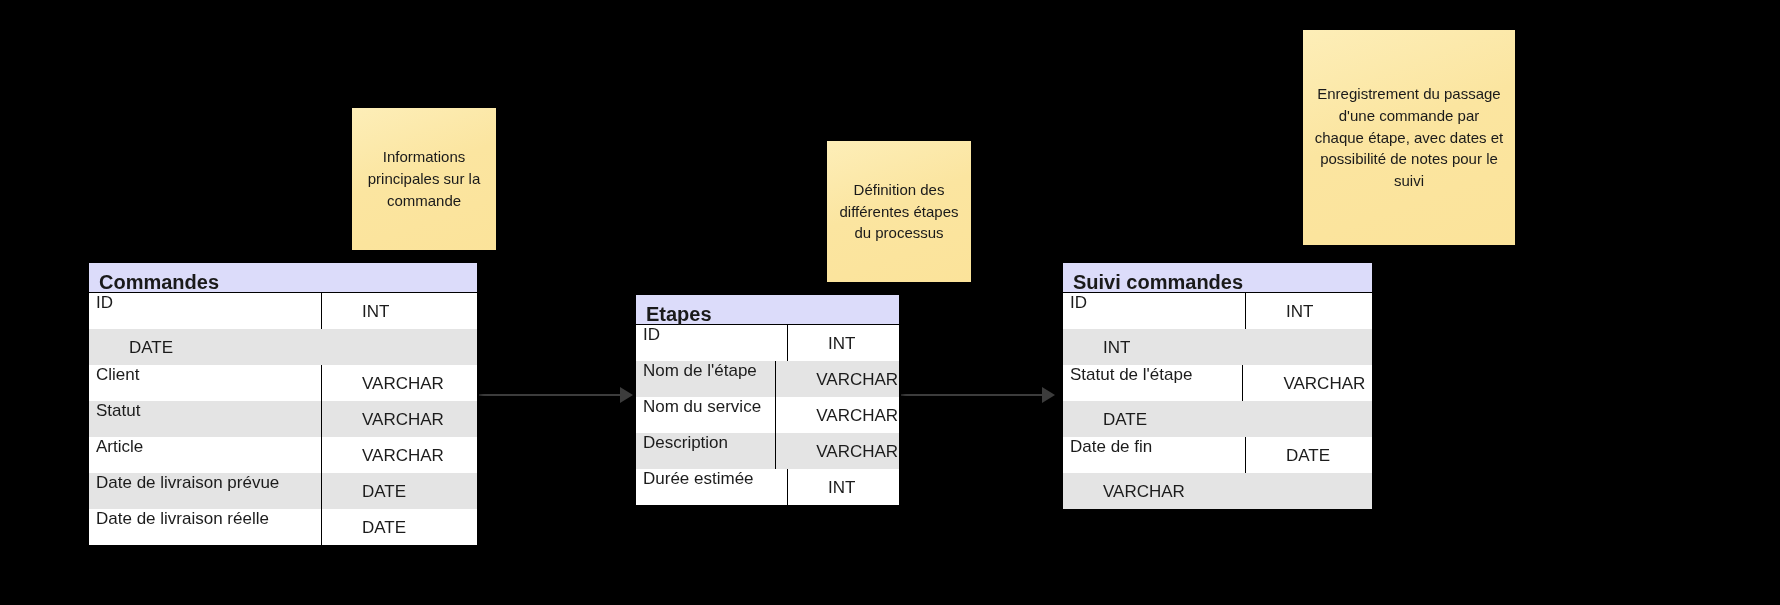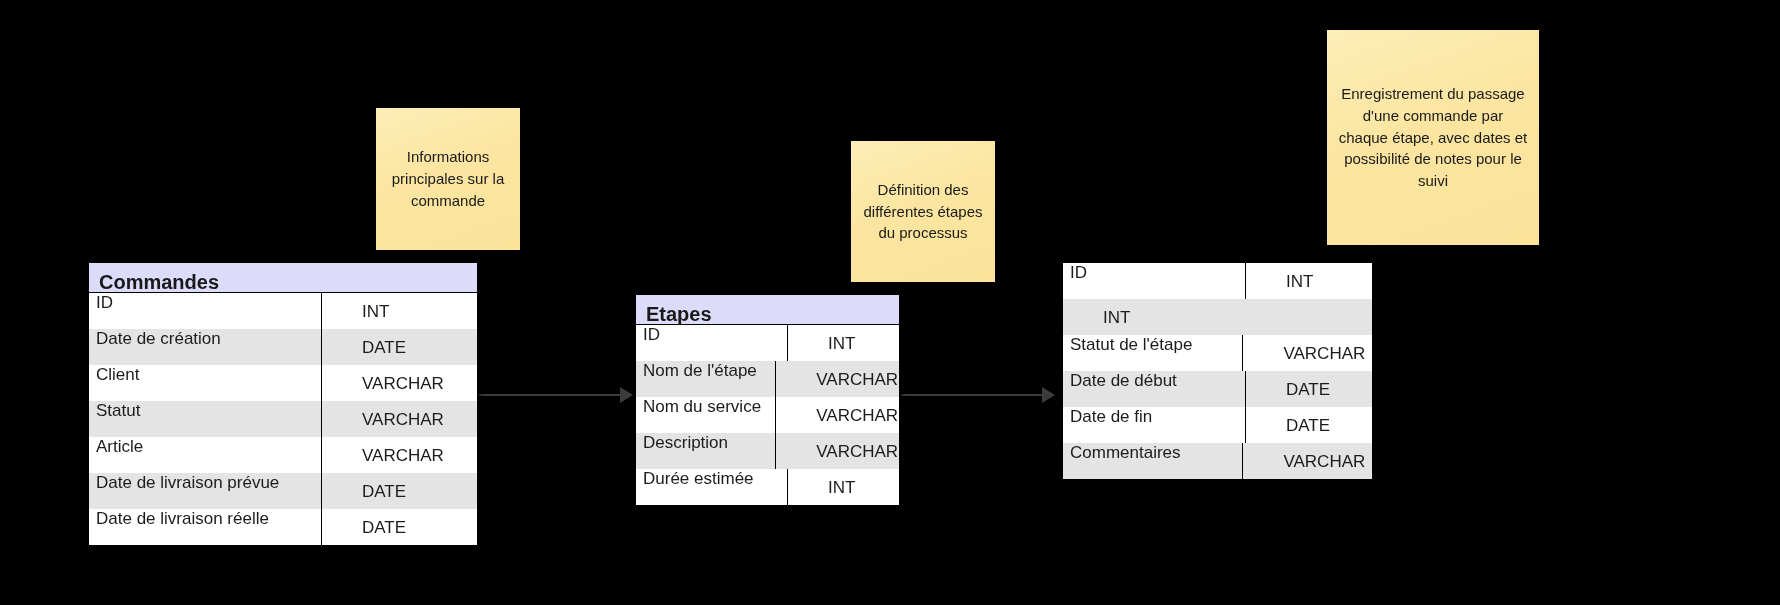--- a/index.html
+++ b/index.html
@@ -85,21 +85,20 @@
     font-size: 15px;
     line-height: 1.45;
     text-align: center;
     box-sizing: border-box;
     box-shadow: 3px 3px 4px rgba(0,0,0,0.5);
     display: flex;
     align-items: center;
     justify-content: flex-end;
     padding: 8px 10px;
     background-image: linear-gradient(160deg, #fdeeb8 0%, #fbe5a0 45%, #fbe39a 100%);
-    margin-left: 24px;
   }
   #note-commandes { left: 352px;  top: 108px; width: 144px; height: 142px; }
   #note-etapes    { left: 827px;  top: 141px; width: 144px; height: 141px; }
   #note-suivi     { left: 1303px; top: 30px;  width: 212px; height: 215px; }
 
   
   .conn-line {
     position: absolute;
     height: 2px;
     background: #3c3c3c;
@@ -127,21 +126,20 @@
   <div class="conn-line" id="conn2-line"></div>
   <div class="conn-arrow" id="conn2-arrow"></div>
 
   <div class="entity" id="ent-commandes">
     <div class="entity-title">Commandes</div>
     <div class="attr-row odd">
       <div class="attr-name">ID</div>
       <div class="attr-type">INT</div>
     </div>
     <div class="attr-row even">
-      <div class="attr-name">Date de création</div>
       <div class="attr-type">DATE</div>
     </div>
     <div class="attr-row odd">
       <div class="attr-name">Client</div>
       <div class="attr-type">VARCHAR</div>
     </div>
     <div class="attr-row even">
       <div class="attr-name">Statut</div>
       <div class="attr-type">VARCHAR</div>
     </div>
@@ -177,41 +175,40 @@
       <div class="attr-name">Description</div>
       <div class="attr-type">VARCHAR</div>
     </div>
     <div class="attr-row odd">
       <div class="attr-name">Durée estimée</div>
       <div class="attr-type">INT</div>
     </div>
   </div>
 
   <div class="entity" id="ent-suivi">
+    <div class="entity-title">Suivi commandes</div>
     <div class="attr-row odd">
       <div class="attr-name">ID</div>
       <div class="attr-type">INT</div>
     </div>
     <div class="attr-row even">
       <div class="attr-type">INT</div>
     </div>
     <div class="attr-row odd">
       <div class="attr-name">Statut de l'étape</div>
       <div class="attr-type">VARCHAR</div>
     </div>
     <div class="attr-row even">
-      <div class="attr-name">Date de début</div>
       <div class="attr-type">DATE</div>
     </div>
     <div class="attr-row odd">
       <div class="attr-name">Date de fin</div>
       <div class="attr-type">DATE</div>
     </div>
     <div class="attr-row even">
-      <div class="attr-name">Commentaires</div>
       <div class="attr-type">VARCHAR</div>
     </div>
   </div>
 
   <div class="note" id="note-etapes">
     <span>Définition des différentes étapes du processus</span>
   </div>
   <div class="note" id="note-commandes">
     <span>Informations principales sur la commande</span>
   </div>

